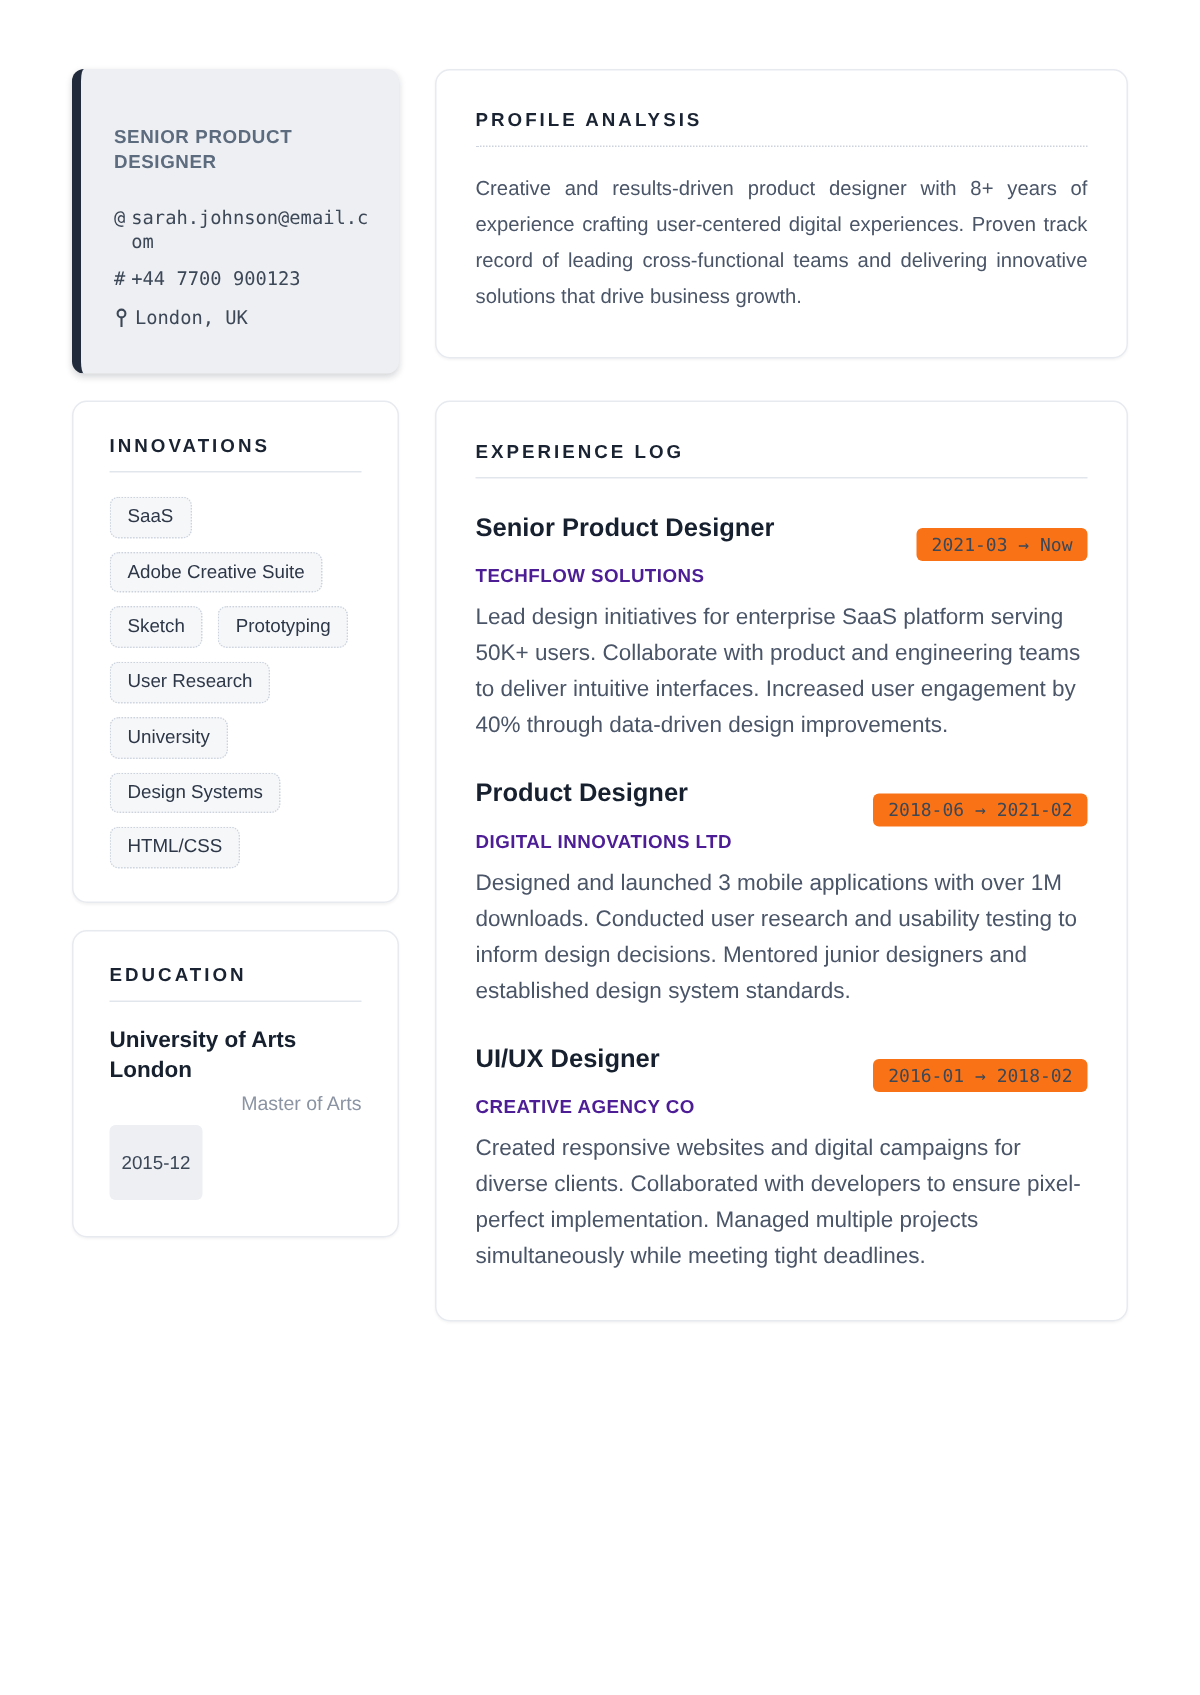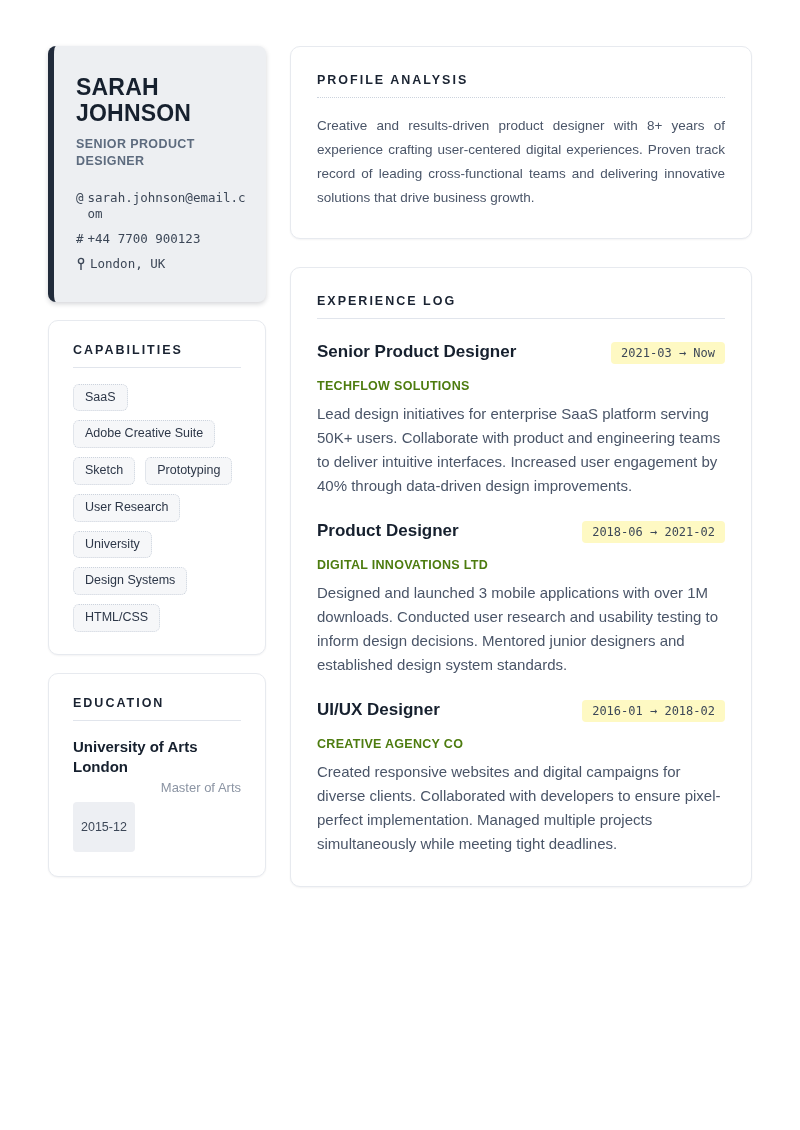--- a/index.html
+++ b/index.html
@@ -116,49 +116,48 @@
   .experience { padding: 26px 26px 30px; }
   .exp-entry { margin-top: 22px; }
   .exp-entry:first-of-type { margin-top: 18px; }
   .exp-header { display: flex; justify-content: space-between; align-items: flex-start; gap: 12px; }
   .exp-role { font-size: 17px; font-weight: 700; color: #16202e; line-height: 1.3; }
   .exp-period {
     flex: 0 0 auto;
     font-family: "DejaVu Sans Mono", monospace;
     font-size: 12px;
     color: #3c4757;
-    background: #fef9c3;
+    background: #f97316;
     border-radius: 4px;
     padding: 4px 10px;
     white-space: nowrap;
-    margin-top: 1px;
+    margin-top: 11px;
   }
   .exp-company {
-    margin-top: 15px;
+    margin-top: 3px;
     font-size: 12.5px;
     font-weight: 700;
     letter-spacing: 0.3px;
-    color: #4d7c0f;
+    color: #4c1d95;
   }
   .exp-desc {
     margin-top: 9px;
     font-size: 15px;
     line-height: 24px;
     color: #4a5568;
   }
 </style>
 </head>
 <body>
 
 <div class="page">
 
   <div class="col-left">
 
     <div class="card identity">
-      <div class="name">SARAH JOHNSON</div>
       <div class="role-title">SENIOR PRODUCT DESIGNER</div>
       <div class="contact-list">
         <div class="contact-row">
           <span>@</span>
             <span class="val">sarah.johnson@email.com</span>
         </div>
         <div class="contact-row">
           <span>#</span>
             <span class="val">+44 7700 900123</span>
         </div>
@@ -168,21 +167,21 @@
                 <circle cx="5" cy="4" r="2.6" fill="none" stroke="#3c4757" stroke-width="1.4"></circle>
                 <line x1="5" y1="6.8" x2="5" y2="13" stroke="#3c4757" stroke-width="1.4"></line>
               </svg>
           </span>
           <span class="val">London, UK</span>
         </div>
       </div>
     </div>
 
     <div class="card capabilities">
-      <div class="section-heading">CAPABILITIES</div>
+      <div class="section-heading">INNOVATIONS</div>
       <div class="tags">
         <span class="tag">SaaS</span>
         <span class="tag">Adobe Creative Suite</span>
         <span class="tag">Sketch</span>
         <span class="tag">Prototyping</span>
         <span class="tag">User Research</span>
         <span class="tag">University</span>
         <span class="tag">Design Systems</span>
         <span class="tag">HTML/CSS</span>
       </div>

